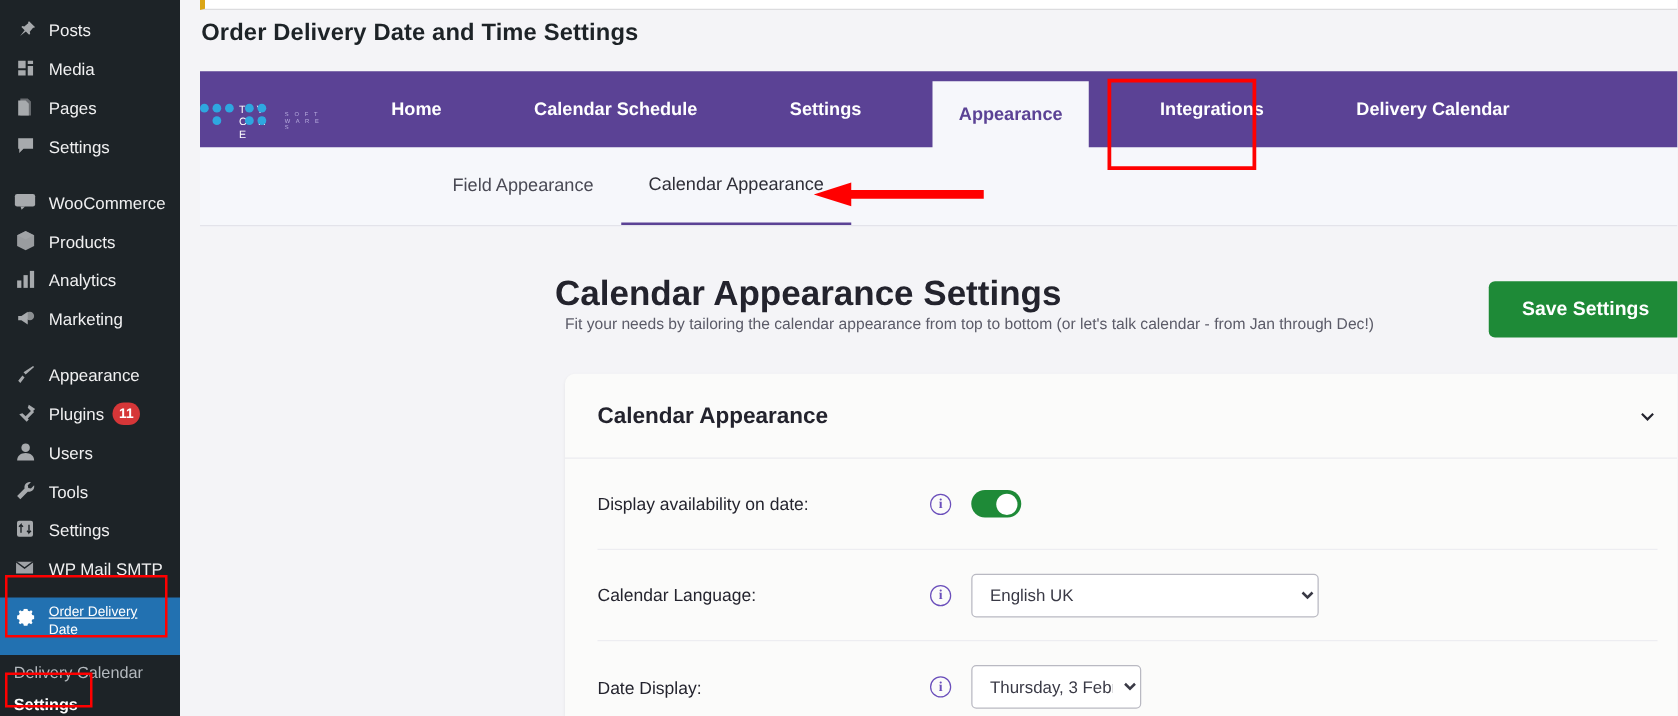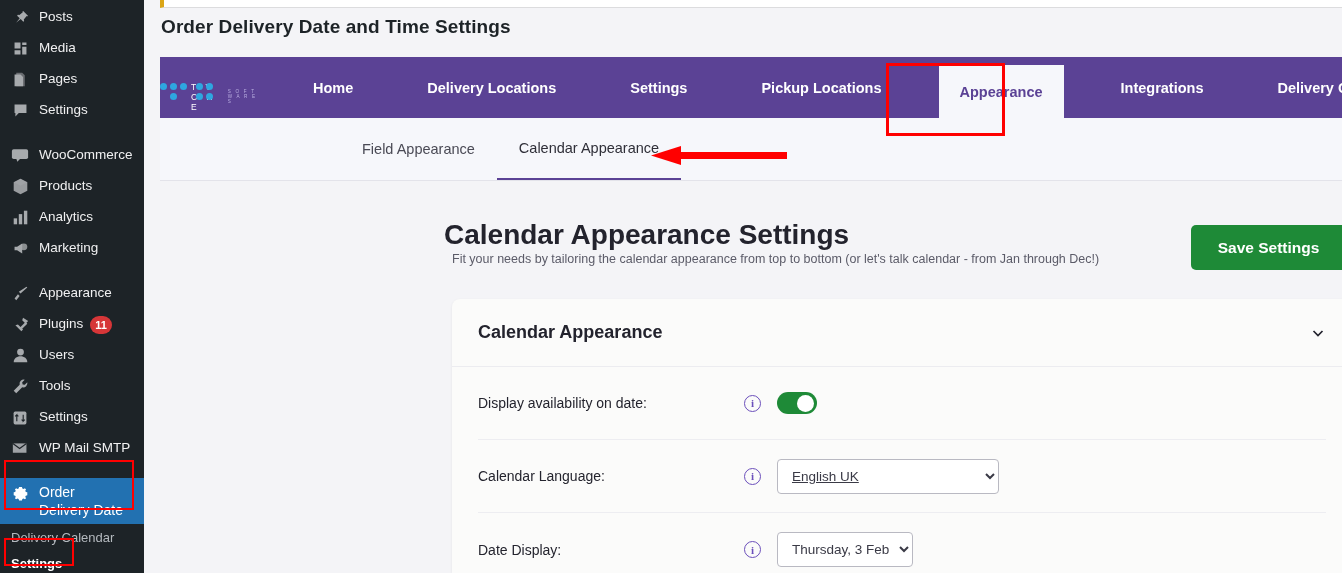--- a/index.html
+++ b/index.html
@@ -13,21 +13,21 @@
 
   
   .wp-sidebar {
     width: 144px; height: 573px;
     background: #1d2327;
     flex: 0 0 144px;
     position: relative;
     padding-top: 2px;
   }
   .wp-item {
-    display: flex; align-items: center;
+    display: flex; align-items: flex-end;
     height: 31px;
     padding-left: 9px;
     color: #f0f0f1;
     font-size: 13.5px;
     position: relative;
     white-space: nowrap;
   }
   .wp-item .ico {
     width: 22px; height: 20px;
     margin-right: 8px;
@@ -47,21 +47,21 @@
     margin-left: 7px; padding: 0 5px;
   }
   .wp-item-current {
     background: #2271b1;
     color: #fff;
     height: 46px;
     align-items: flex-start;
     padding-top: 6px;
   }
   .wp-item-current .ico { color: #fff; margin-top: 1px; }
-  .wp-item-current .wp-label { white-space: normal; width: 86px; line-height: 1.25; font-size: 14px;}
+  .wp-item-current .wp-label { white-space: normal; width: 86px; line-height: 1.25; font-size: 11px; text-decoration: underline;}
   .wp-arrow {
     position: absolute; right: -10px; top: 13px;
     width: 0; height: 0;
     border-top: 9px solid transparent;
     border-bottom: 9px solid transparent;
     border-left: 10px solid #2271b1;
   }
   .wp-sub {
     font-size: 13px;
     padding-left: 11px;
@@ -219,21 +219,21 @@
     height: 35px;
     border: 1px solid #b9b9c2;
     border-radius: 4px;
     background: #fff;
     font-size: 13.5px;
     color: #3a3a46;
     padding: 0 6px 0 10px;
     font-family: "Liberation Sans", sans-serif;
     outline: none;
   }
-  select.sel-lang { width: 222px; text-decoration: underline; }
+  select.sel-lang { width: 278px; }
   select.sel-date { width: 136px; }
 
   
   .ann-appearance {
     position: absolute; left: 742px; top: 63px;
     width: 119px; height: 73px;
     border: 3px solid #ff0000;
     pointer-events: none;
   }
   .ann-arrow { position: absolute; left: 505px; top: 145px; pointer-events: none; }
@@ -428,27 +428,24 @@
         </div>
         <div class="brand-name">T Y C H E</div>
         <div class="brand-sub">S O F T W A R E S</div>
       </div>
 
       <div class="nav-items">
         <div class="nav-item">
           <span>Home</span>
         </div>
         <div class="nav-item">
-          <span>Delivery Locations</span>
+          <span>Calendar Schedule</span>
         </div>
         <div class="nav-item">
           <span>Settings</span>
-        </div>
-        <div class="nav-item">
-          <span>Pickup Locations</span>
         </div>
         <div class="nav-item active">
           <span>Appearance</span>
         </div>
         <div class="nav-item">
           <span>Integrations</span>
         </div>
         <div class="nav-item">
           <span>Delivery Calendar</span>
         </div>

